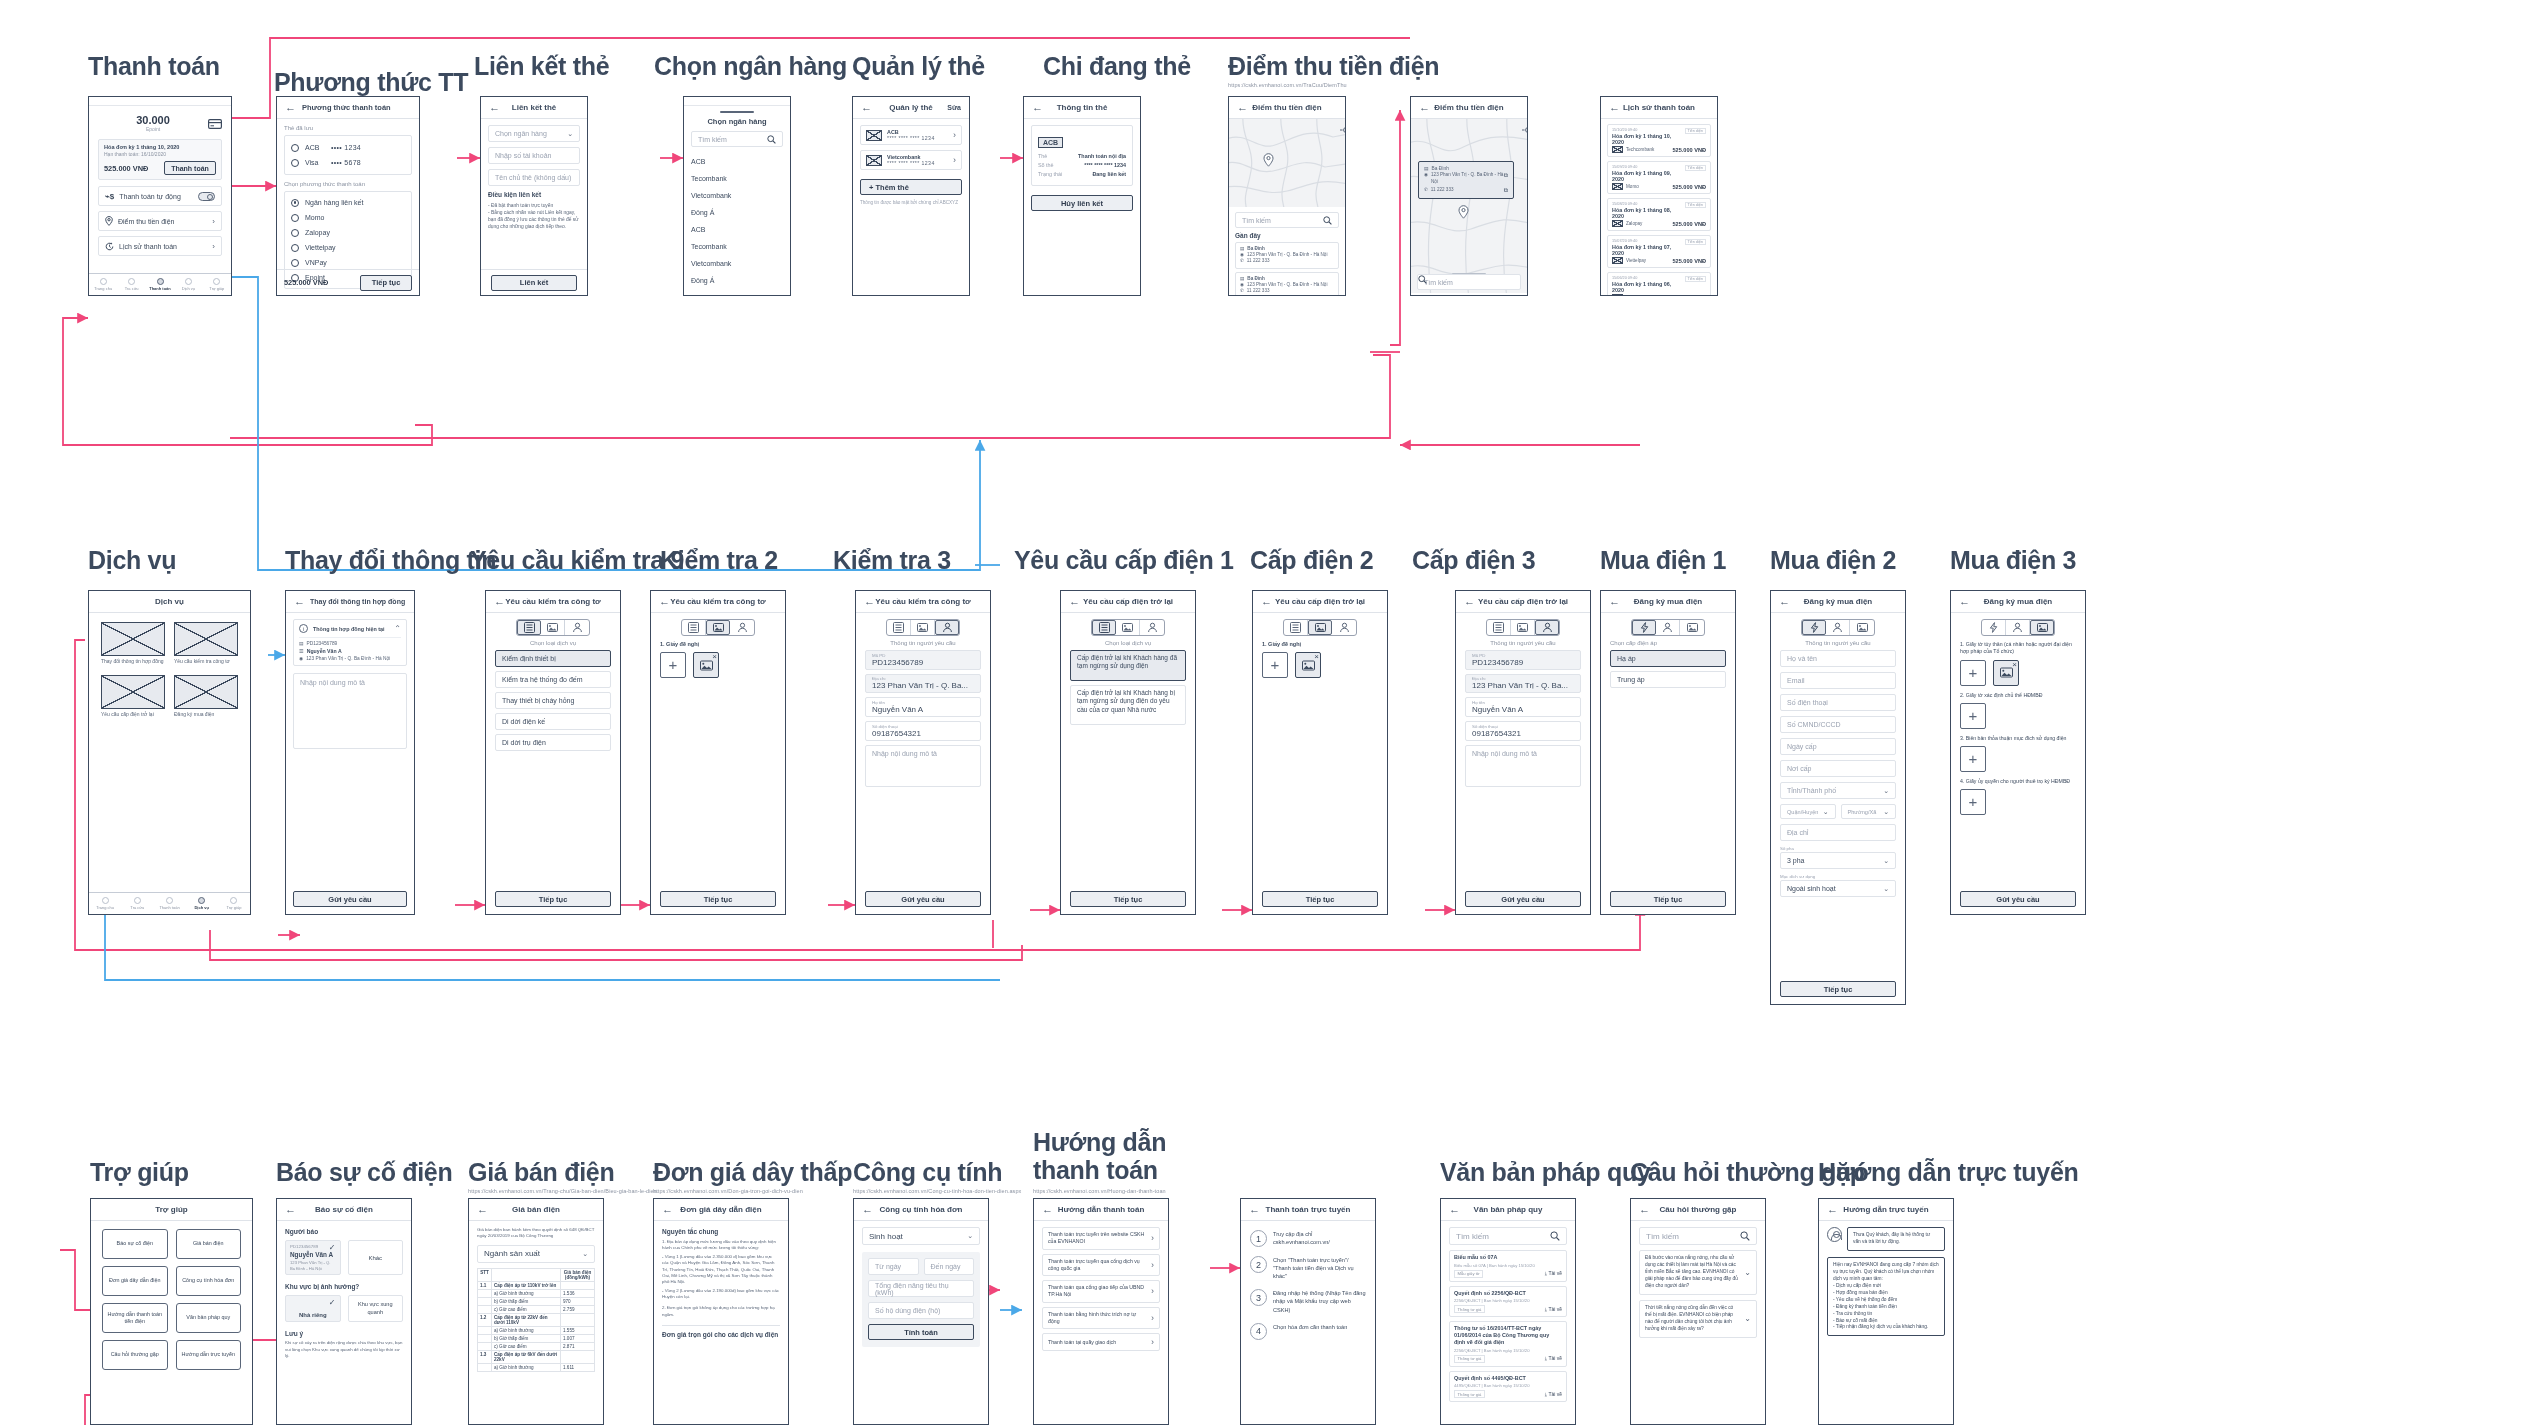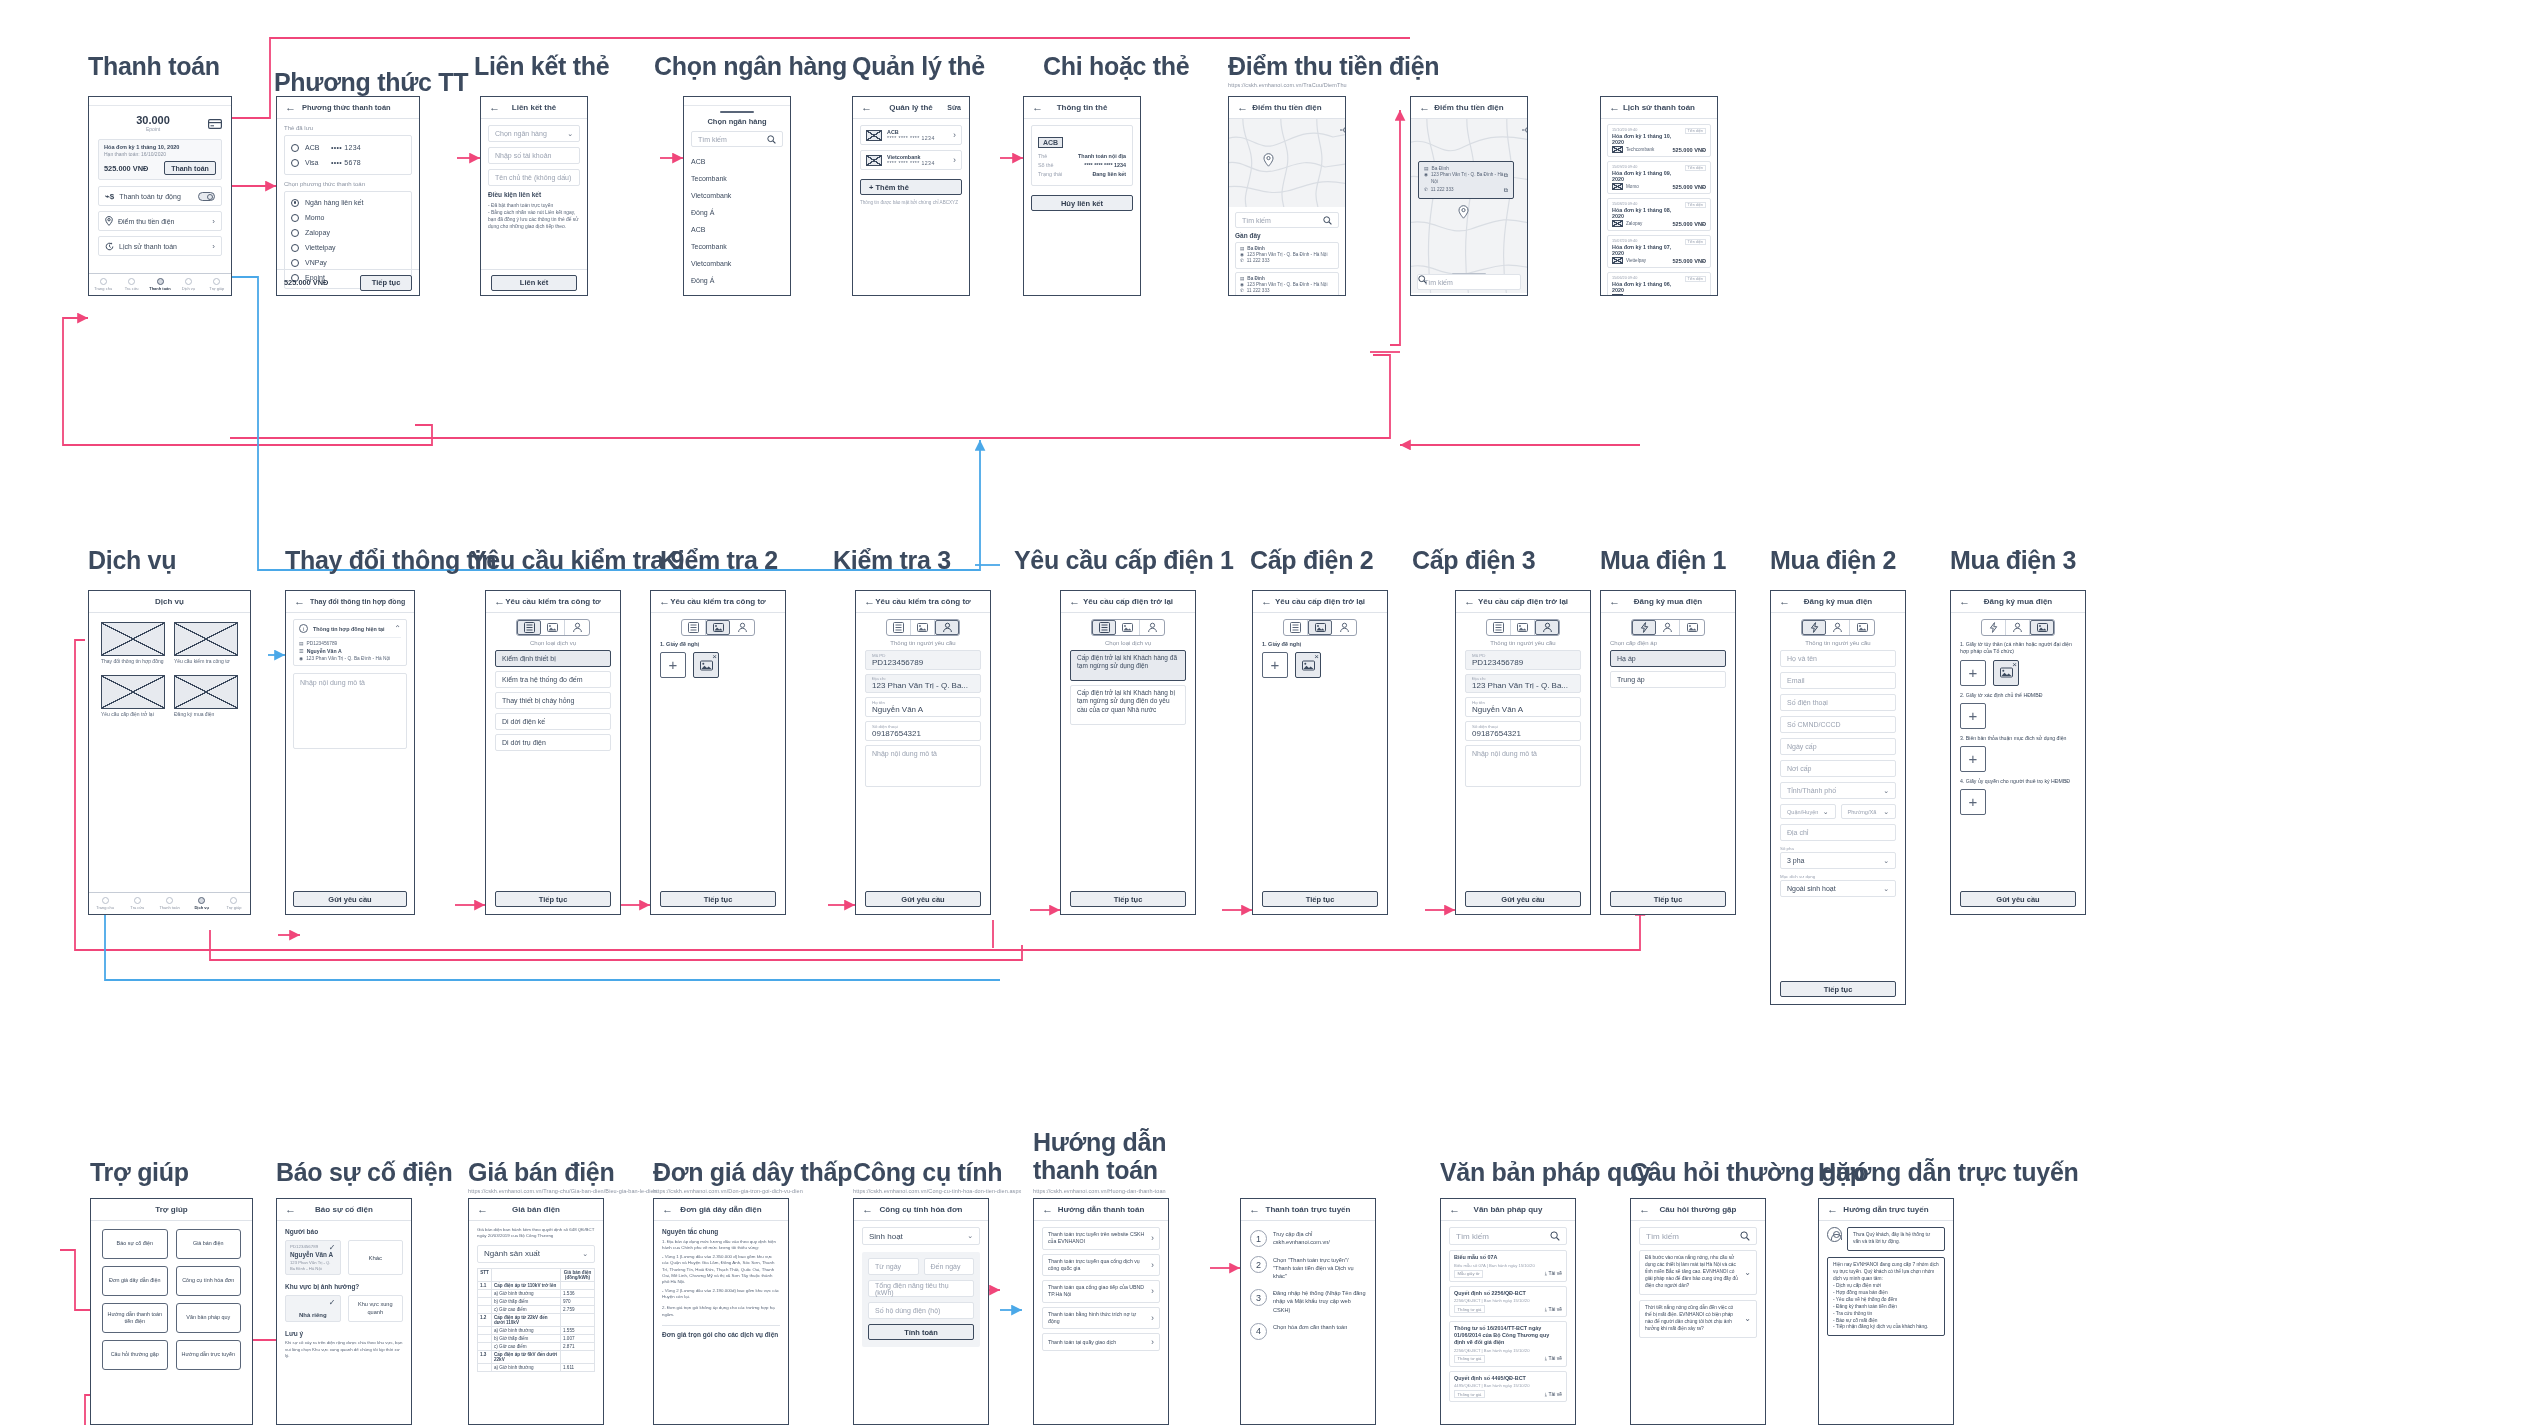--- a/index.html
+++ b/index.html
@@ -257,21 +257,21 @@
       <path d="M100,1350 L92,1350 L92,1420"></path>
       <path d="M1000,1310 L1022,1310" marker-end="url(#ab)"></path>
     </g>
   </svg>
 
   <div class="flow-title" style="left:88px; top:52px;">Thanh toán</div>
   <div class="flow-title" style="left:274px; top:52px;margin-top:16px;">Phương thức TT</div>
   <div class="flow-title" style="left:474px; top:52px;">Liên kết thẻ</div>
   <div class="flow-title" style="left:654px; top:52px;">Chọn ngân hàng</div>
   <div class="flow-title" style="left:852px; top:52px;">Quản lý thẻ</div>
-  <div class="flow-title" style="left:1043px; top:52px;">Chi hoặc thẻ</div>
+  <div class="flow-title" style="left:1043px; top:52px;">Chi đang thẻ</div>
   <div class="flow-title" style="left:1228px; top:52px;">Điểm thu tiền điện</div>
   <div class="url-cap" style="left:1228px; top:82px;">https://cskh.evnhanoi.com.vn/TraCuu/DiemThu</div>
 
   <div class="phone" style="left:88px; top:96px; width:144px; height:200px;">
     <div class="ph-top"></div>
     <div class="ph-body" style="padding:8px 9px;">
       <div style="display:flex; align-items:flex-start;">
         <div style="flex:1; text-align:center;">
           <div style="font-size:11px; font-weight:700; color:#2f3b4d;">30.000</div>
           <div style="font-size:5px; color:#9aa2b1;">Epoint</div>

